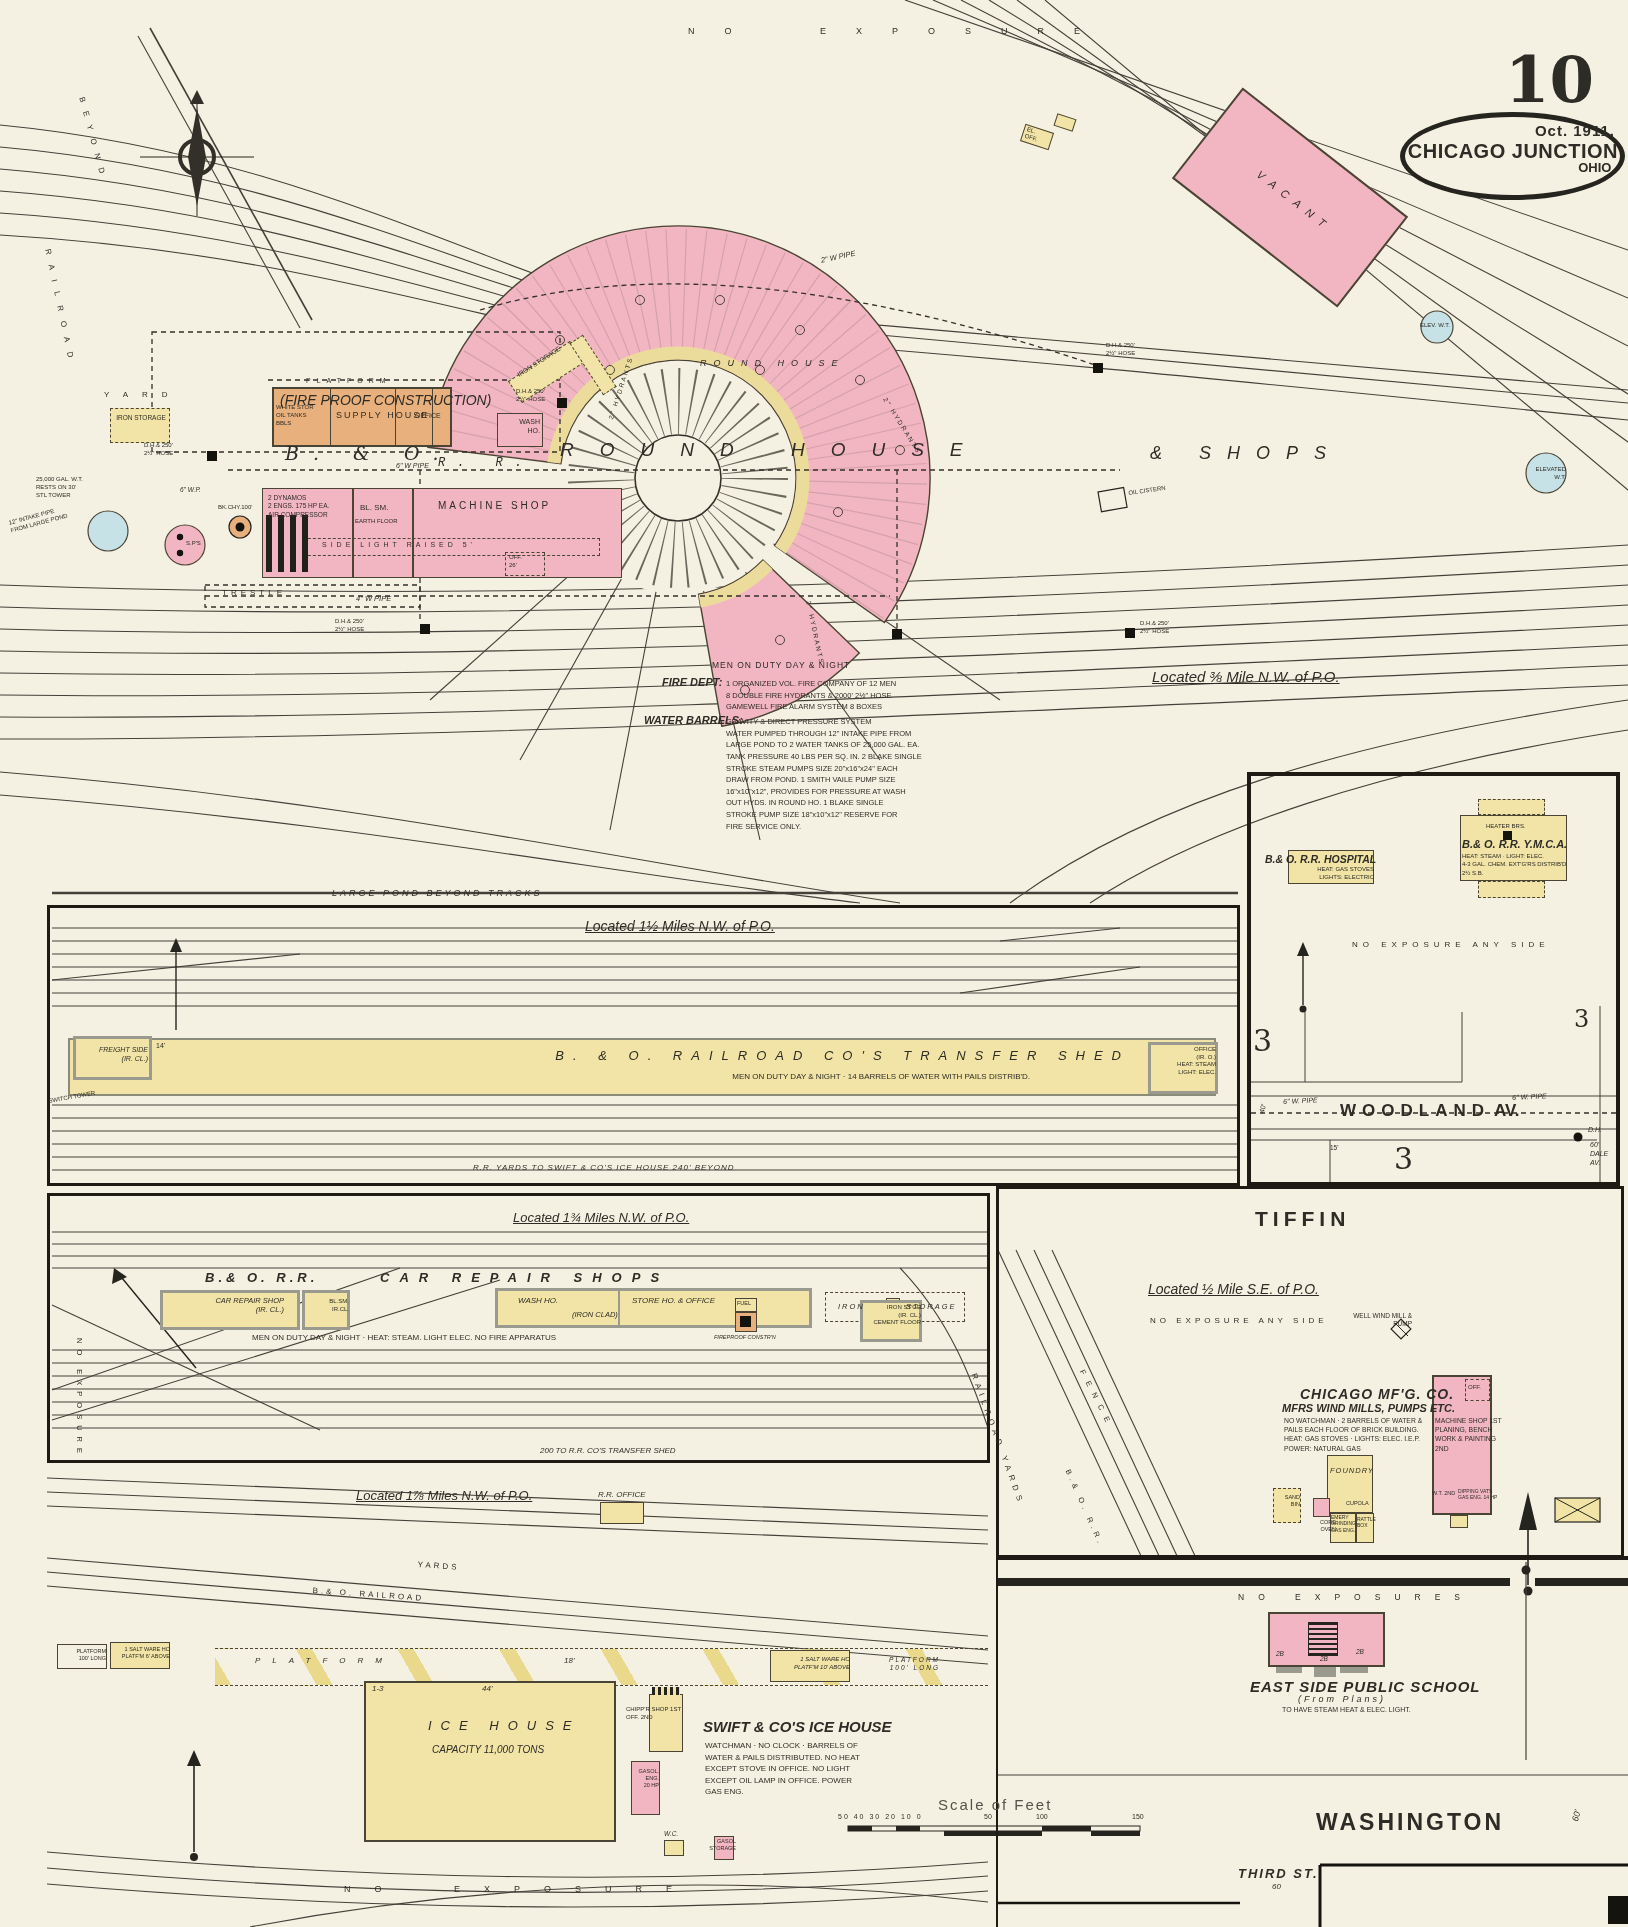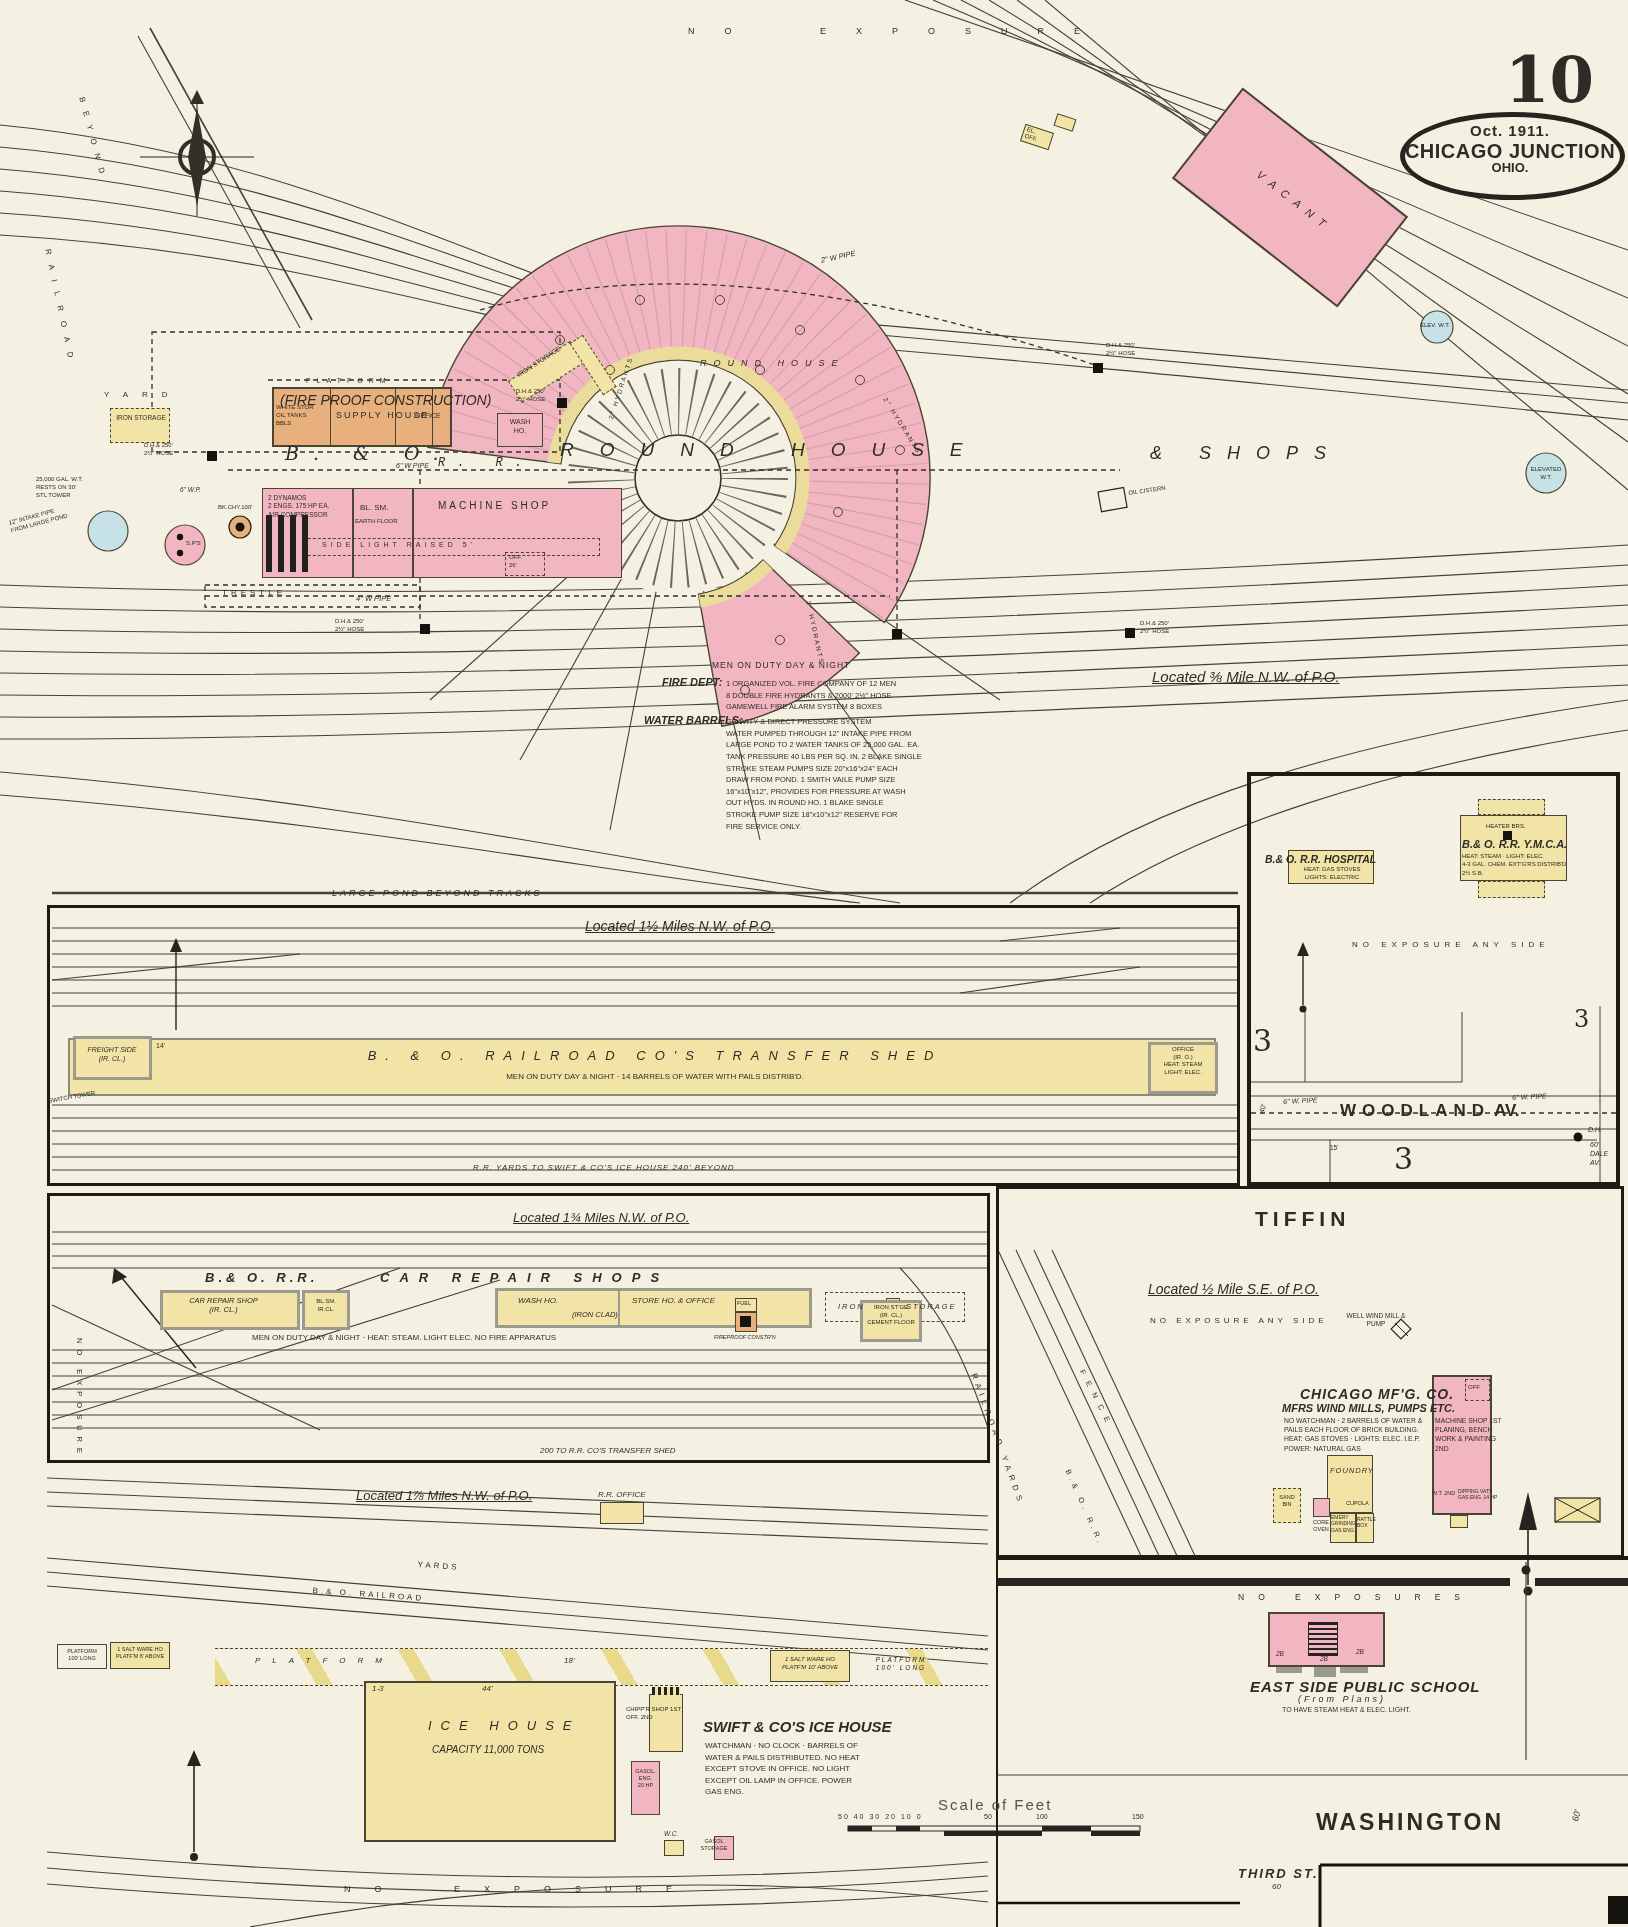--- a/index.html
+++ b/index.html
@@ -5,21 +5,21 @@
   html,body{margin:0;padding:0;background:#d8d4c4;}
   #sheet{position:relative;width:1628px;height:1927px;background:#f5f1e2;overflow:hidden;
          font-family:"Liberation Sans",sans-serif;color:#2e2c26;}
   svg.layer{position:absolute;left:0;top:0;z-index:1;}
   .bld{position:absolute;box-sizing:border-box;border:1.4px solid #4a4434;z-index:2;}
   .panel{position:absolute;box-sizing:border-box;border:3px solid #1d1b14;z-index:3;}
   .l{position:absolute;z-index:5;white-space:pre-line;line-height:1.25;transform-origin:0 0;}
   .hand{font-style:italic;}
   .cap{text-transform:uppercase;}
   .und{text-decoration:underline;}
-  .ctr{text-align:center;}
+  .ctr{text-align:right;}
   .grill{position:absolute;z-index:3;background:repeating-linear-gradient(90deg,#22201a 0 6px,#f2b6c2 6px 12px);}
   .hatchband{position:absolute;z-index:2;background:repeating-linear-gradient(60deg,rgba(232,214,130,.9) 0 14px,transparent 14px 88px);}
   .combs{position:absolute;z-index:3;background:repeating-linear-gradient(90deg,#26241e 0 3px,#f1e4a6 3px 6px);}
 </style>
 </head>
 <body>
 
 <div id="sheet">
 
 <svg class="layer" width="1628" height="1927" viewBox="0 0 1628 1927">

